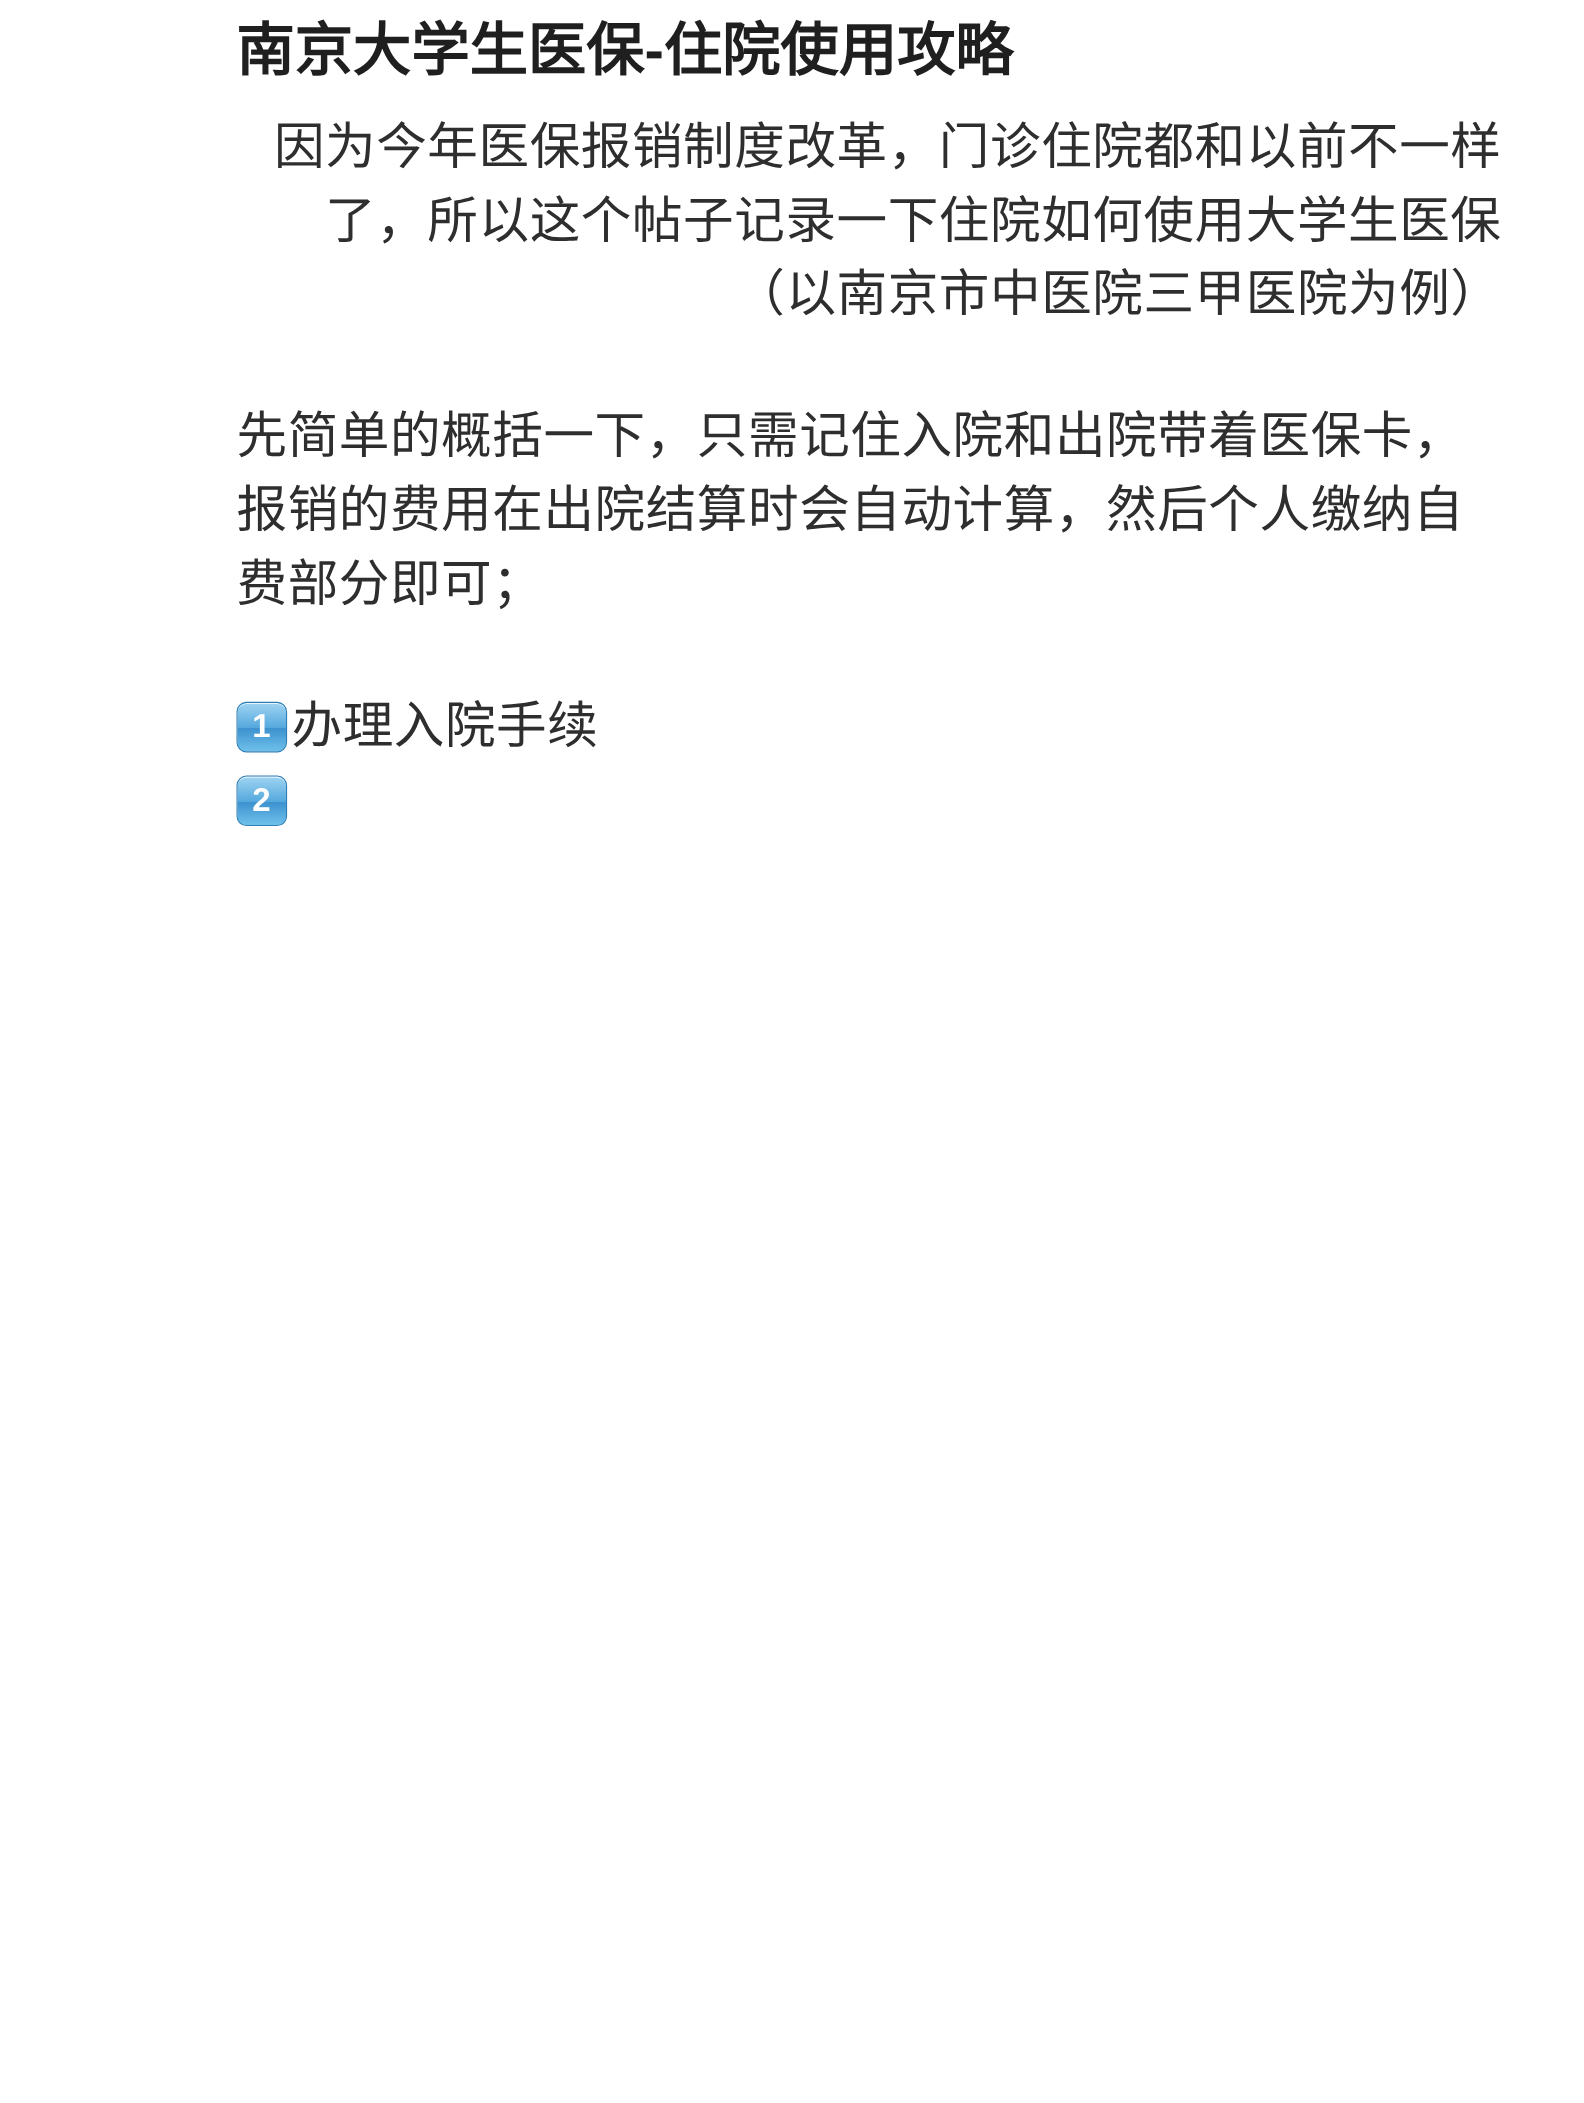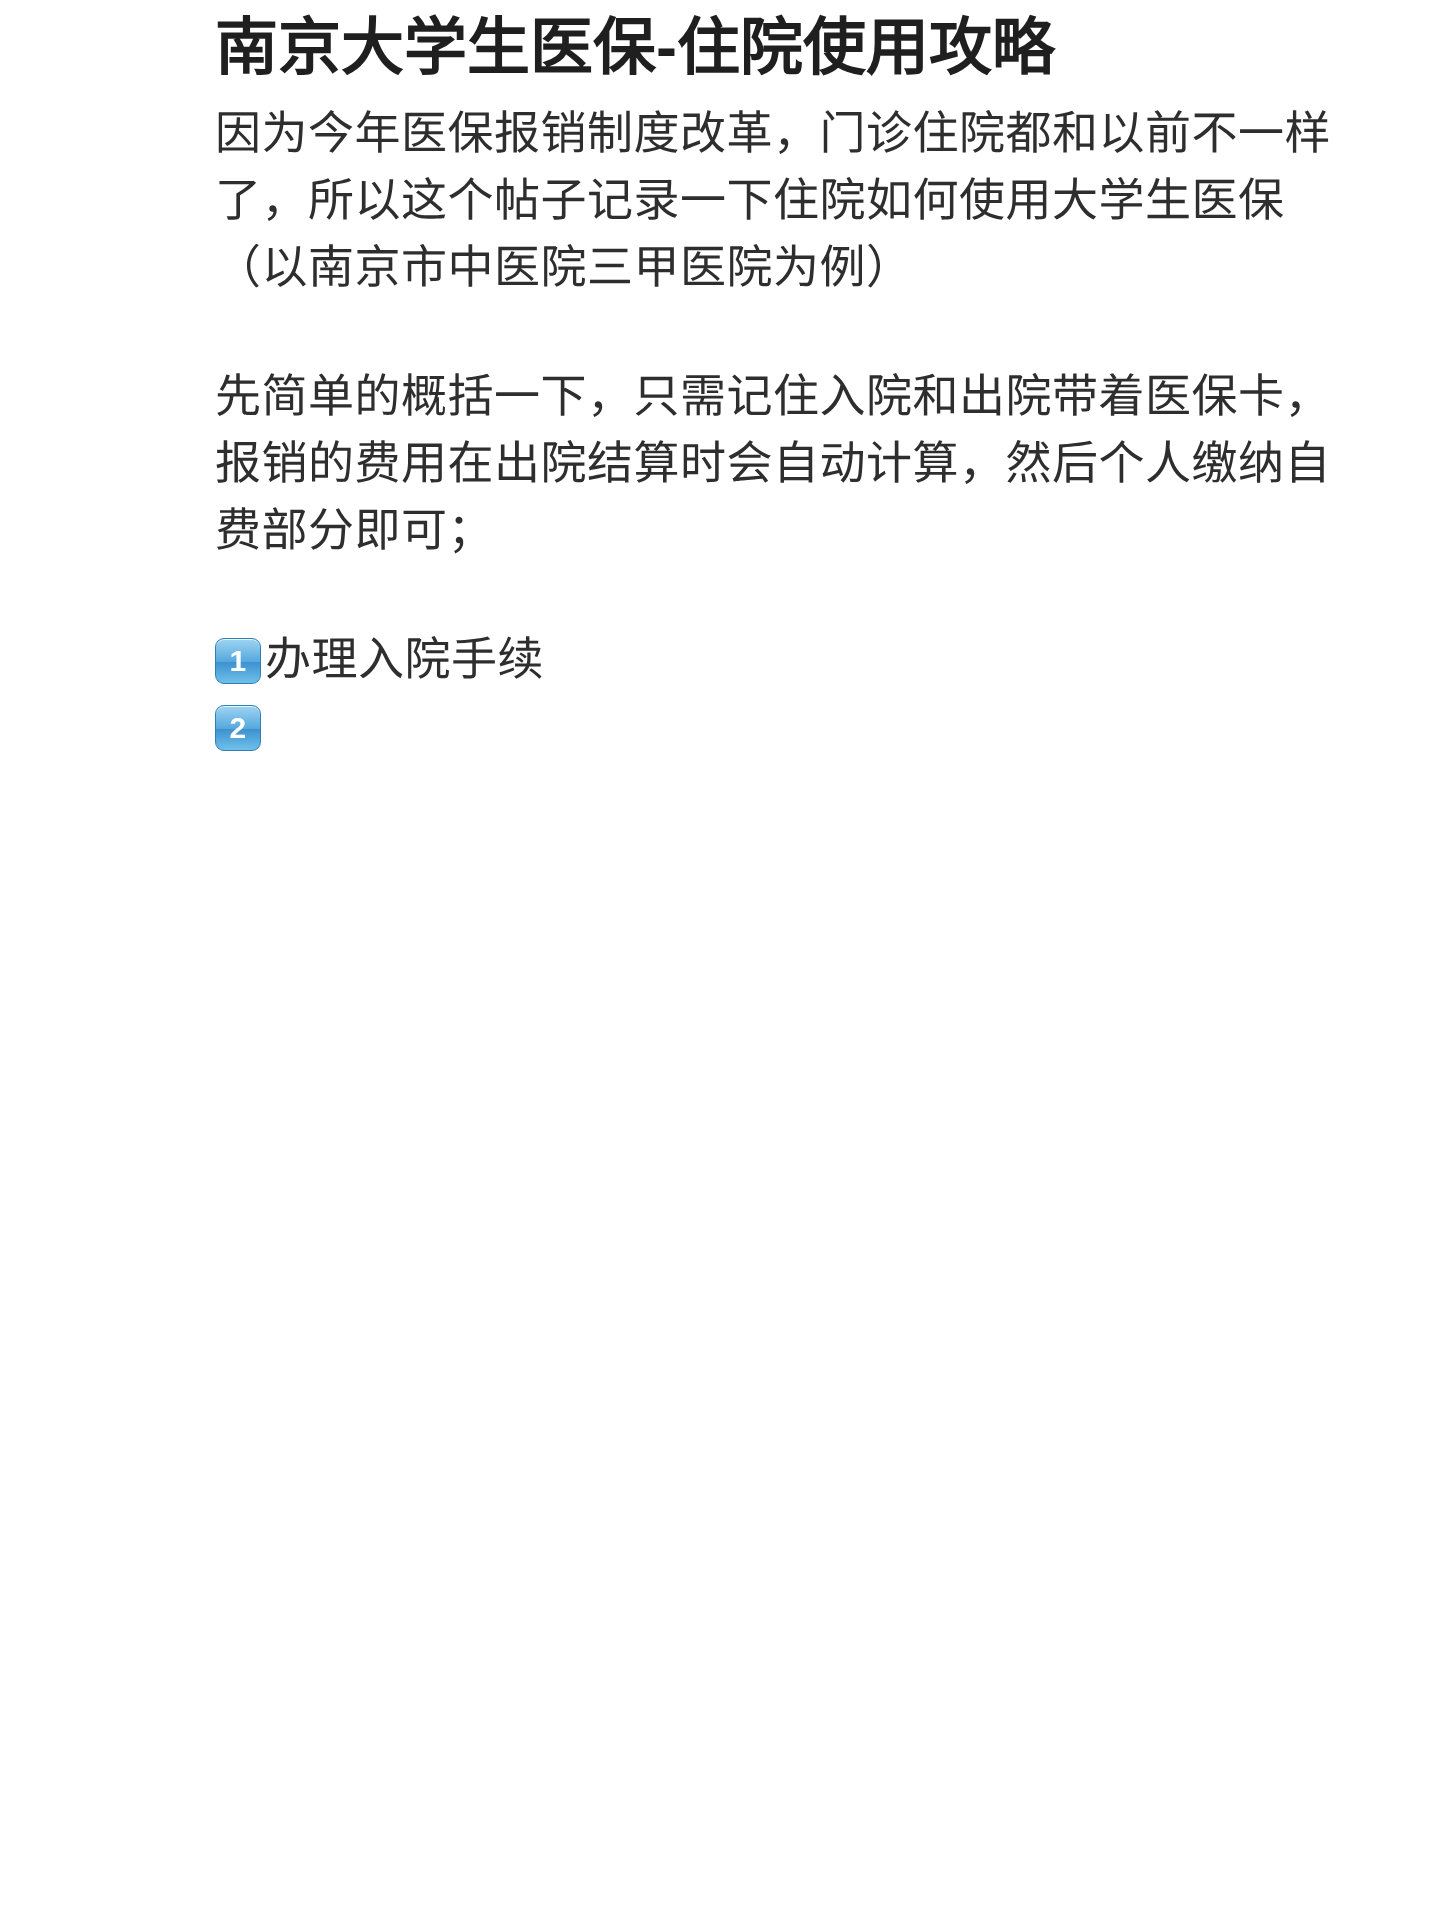--- a/index.html
+++ b/index.html
@@ -16,39 +16,40 @@
   }
   .page {
     position: relative;
     width: 1440px;
     height: 1912px;
     background: #ffffff;
     box-sizing: border-box;
     padding: 0 75px 0 215px;
   }
   .article-title {
-    font-size: 63px;
+    font-size: 53px;
     line-height: 78px;
     font-weight: 700;
     letter-spacing: 0px;
     color: #1f1f1f;
     margin: 0;
     padding-top: 8px;
     white-space: pre-wrap;
   }
   .para {
     font-size: 46px;
     line-height: 67px;
     color: #2e2e2e;
     margin: 0;
     white-space: pre-wrap;
     letter-spacing: 0.5px;
   }
   .para.first {
     margin-top: 14px;
+    text-align: right;
   }
   .spacer-lg {
     height: 62px;
   }
   .section-head {
     display: flex;
     align-items: flex-start;
     font-size: 46px;
     line-height: 67px;
     color: #2e2e2e;

